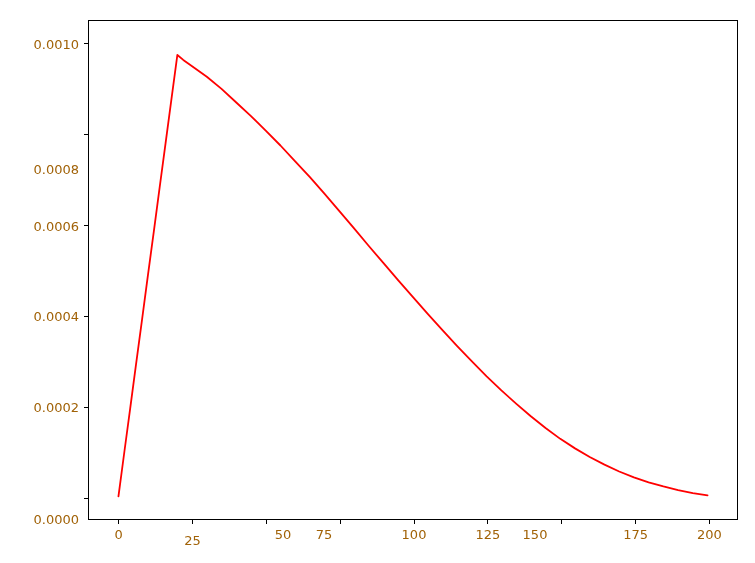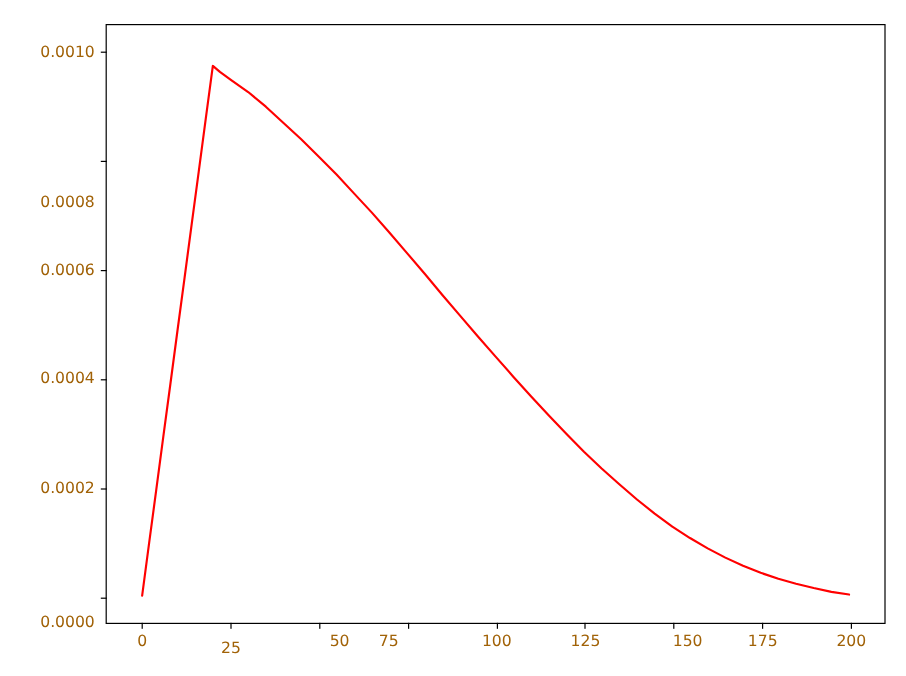--- a/index.html
+++ b/index.html
@@ -75,21 +75,21 @@
       <div class="tick xtick" style="left: 103.409px; margin-top: 14px;">25</div>
       <div class="tickmark x" style="left: 176.773px;"></div>
       <div class="tick xtick" style="left: 170px; margin-left: 24px;">50</div>
       <div class="tickmark x" style="left: 250.636px;"></div>
       <div class="tick xtick" style="left: 235px;">75</div>
       <div class="tickmark x" style="left: 324.5px;"></div>
       <div class="tick xtick" style="left: 325px;">100</div>
       <div class="tickmark x" style="left: 398.364px;"></div>
       <div class="tick xtick" style="left: 398.864px;">125</div>
       <div class="tickmark x" style="left: 472.227px;"></div>
-      <div class="tick xtick" style="left: 484px;">150</div>
+      <div class="tick xtick" style="left: 446px;">150</div>
       <div class="tickmark x" style="left: 546.091px;"></div>
       <div class="tick xtick" style="left: 546.591px;">175</div>
       <div class="tickmark x" style="left: 619.955px;"></div>
       <div class="tick xtick" style="left: 620.455px;">200</div>
       <div class="tickmark y" style="top: 476.773px;"></div>
       <div class="tick ytick" style="top: 477.273px; margin-top: 21px;">0.0000</div>
       <div class="tickmark y" style="top: 385.864px;"></div>
       <div class="tick ytick" style="top: 386.364px;">0.0002</div>
       <div class="tickmark y" style="top: 294.955px;"></div>
       <div class="tick ytick" style="top: 295.455px;">0.0004</div>

